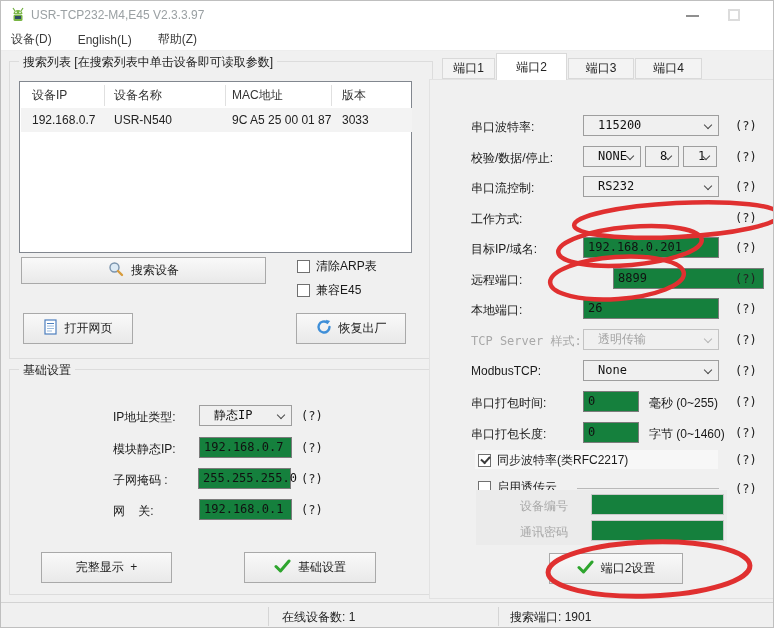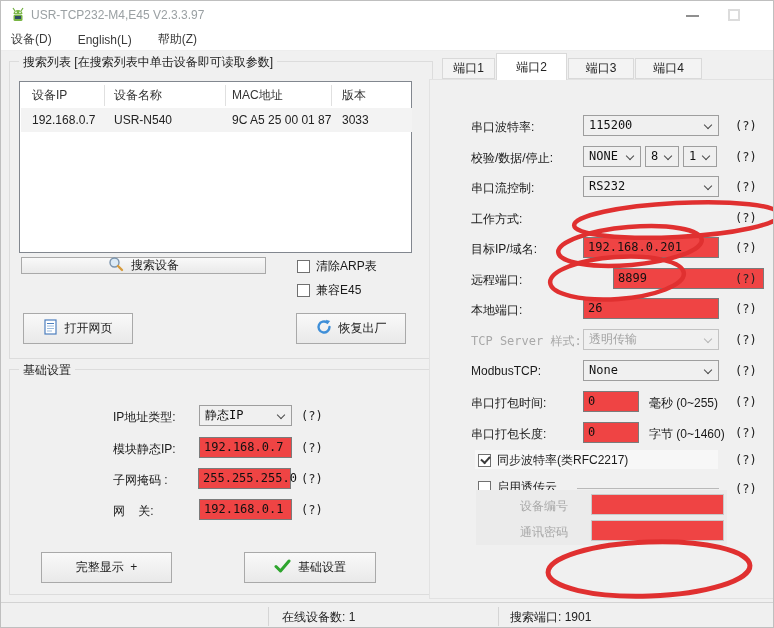--- a/index.html
+++ b/index.html
@@ -23,24 +23,24 @@
   
   .dev-table{position:absolute;background:#fff;border:1px solid #82878f;}
   .th{position:absolute;top:0;height:26px;line-height:26px;color:#333;}
   .td{position:absolute;top:26px;height:24px;line-height:24px;color:#222;}
   .col-sep{position:absolute;top:3px;width:1px;height:21px;background:#e0e0e0;}
   .row-bg{position:absolute;left:1px;top:26px;height:24px;background:#f3f3f3;}
   
   .btn{position:absolute;display:flex;align-items:center;justify-content:center;gap:7px;
        background:linear-gradient(#f9f9f9,#e9e9e9);border:1px solid #a9a9a9;color:#222;cursor:default;}
   
-  .input{position:absolute;height:21px;background:#ef4444;border:1px solid #7b7b7b;
+  .input{position:absolute;height:21px;background:#15803d;border:1px solid #7b7b7b;
          font-family:"DejaVu Sans Mono",monospace;font-size:12px;line-height:19px;padding-left:4px;color:#111;}
   .combo{position:absolute;height:21px;background:#f0f0f0;border:1px solid #9e9e9e;
-         font-family:"DejaVu Sans Mono",monospace;font-size:12px;line-height:19px;padding-left:5px;color:#111;}
+         font-family:"DejaVu Sans Mono",monospace;font-size:12px;line-height:19px;padding-left:14px;color:#111;}
   .combo .chev{position:absolute;right:7px;top:6px;width:6px;height:6px;
          border-right:1.4px solid #4a4a4a;border-bottom:1.4px solid #4a4a4a;transform:rotate(45deg);}
   .combo.disabled{color:#a3a3a3;border-color:#c3c3c3;}
   .combo.disabled .chev{border-color:#b5b5b5;}
   .input.disabled{border-color:#c9c9c9;}
   .lbl{position:absolute;color:#1a1a1a;white-space:pre;}
   .lbl.gray{color:#a8a8a8;font-family:"DejaVu Sans Mono",monospace;}
   .help{position:absolute;font-family:"DejaVu Sans Mono",monospace;color:#222;}
   
   .checkrow{position:absolute;display:flex;align-items:center;gap:6px;}
@@ -102,21 +102,21 @@
     <span class="th" style="left:322px">版本</span>
     <span class="col-sep" style="left:84px"></span>
     <span class="col-sep" style="left:205px"></span>
     <span class="col-sep" style="left:311px"></span>
     <span class="td" style="left:12px">192.168.0.7</span>
     <span class="td" style="left:94px">USR-N540</span>
     <span class="td" style="left:212px">9C A5 25 00 01 87</span>
     <span class="td" style="left:322px">3033</span>
   </div>
 
-  <div class="btn" style="left:20px;top:256px;width:245px;height:17px">
+  <div class="btn" style="left:20px;top:256px;width:245px;height:27px">
     <span class="icon">
       <svg width="16" height="16" viewBox="0 0 16 16">
         <circle cx="6.5" cy="6.5" r="4.5" fill="#dceaf5" stroke="#7a93ad" stroke-width="1.4"></circle>
         <line x1="10" y1="10" x2="14" y2="14" stroke="#d79b3c" stroke-width="2.4" stroke-linecap="round"></line>
       </svg>
     </span>
     <span>搜索设备</span>
   </div>
 
   <div class="checkrow" style="left:296px;top:257px">
@@ -272,20 +272,28 @@
   </div>
   <span class="hline" style="left:576px;top:487px;width:142px"></span>
   <span class="help" style="left:734px;top:481px">(?)</span>
 
   <div class="cloud-panel" style="left:475px;top:489px;width:251px;height:55px"></div>
   <span class="lbl gray" style="left:519px;top:497px;font-family:inherit">设备编号</span>
   <div class="input disabled" style="left:590px;top:493px;width:133px"><span></span></div>
   <span class="lbl gray" style="left:519px;top:523px;font-family:inherit">通讯密码</span>
   <div class="input disabled" style="left:590px;top:519px;width:133px"><span></span></div>
 
+  <div class="btn" style="left:548px;top:552px;width:134px;height:31px">
+    <span class="icon">
+      <svg width="17" height="14" viewBox="0 0 17 14">
+          <path d="M2 7.5 L6.5 12 L15 2" fill="none" stroke="#2ea52e" stroke-width="3" stroke-linecap="round" stroke-linejoin="round"></path>
+        </svg>
+    </span>
+    <span>端口2设置</span>
+  </div>
 
   <div class="statusbar">
     <span class="status-sep" style="left:267px"></span>
     <span class="status-text" style="left:281px">在线设备数: 1</span>
     <span class="status-sep" style="left:497px"></span>
     <span class="status-text" style="left:509px">搜索端口: 1901</span>
   </div>
 
   <svg id="annotations">
     <ellipse cx="676" cy="219" rx="103" ry="17" transform="rotate(-3 676 219)" fill="none" stroke="#e03030" stroke-width="4.5" stroke-linecap="round"></ellipse>

